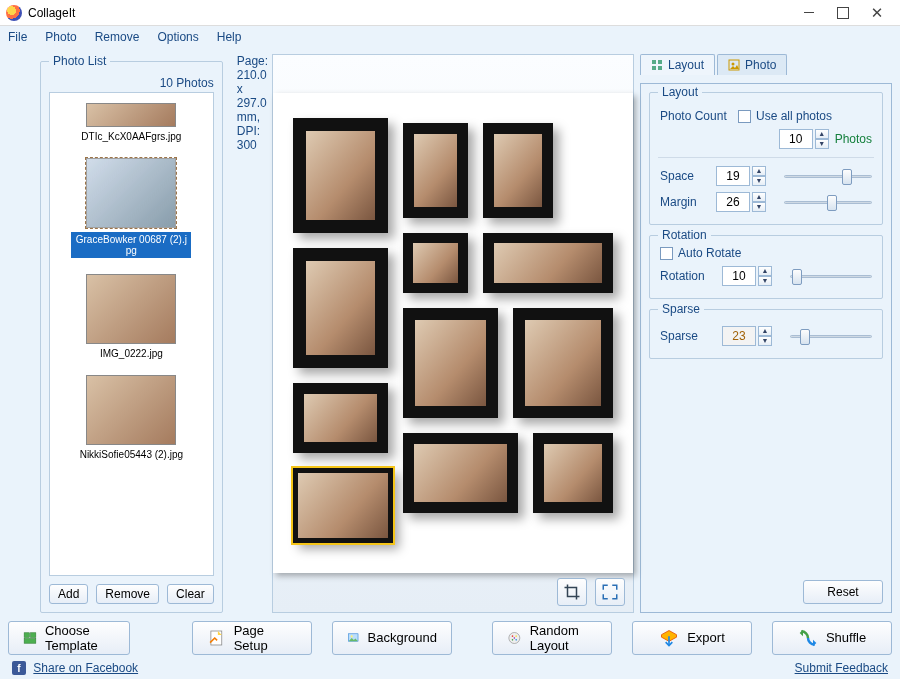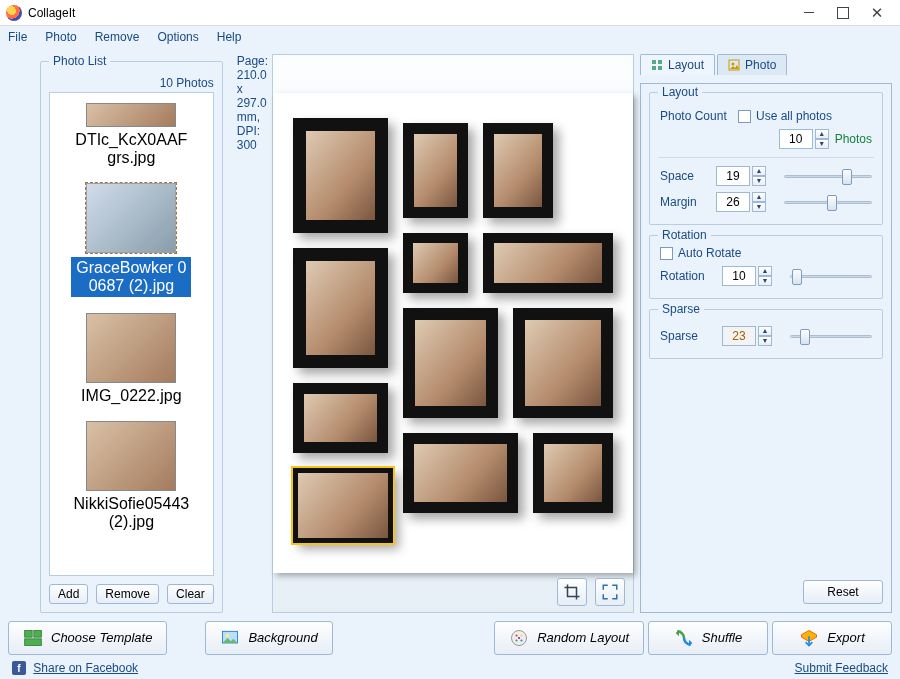--- a/index.html
+++ b/index.html
@@ -21,21 +21,21 @@
 
   fieldset.group { border:1px solid #b8cde0; border-radius:2px; padding:8px 8px; background:#eaf3fb; margin:0; position:relative; }
   fieldset.group > legend { color:#1a4a84; padding:0 4px; font-size:12px; }
 
   .photolist { width:178px; display:flex; flex-direction:column; }
   .photolist .count { text-align:right; color:#1a4a84; margin-bottom:2px; }
   .photolist .list { flex:1; background:#fff; border:1px solid #b8cde0; overflow-y:scroll; padding:4px 0; }
   .thumb { display:flex; flex-direction:column; align-items:center; padding:6px 4px 10px; text-align:center; }
   .thumb .pic { width:90px; height:70px; background:linear-gradient(135deg,#d9c1a6,#a57b5e); border:1px solid #888; }
   .thumb.selected .pic { outline:1px dashed #1a6cc4; filter:hue-rotate(180deg) saturate(.5) brightness(1.1); opacity:.9; }
-  .thumb .cap { margin-top:4px; font-size:16px; max-width:120px; word-break:break-all; }
+  .thumb .cap { margin-top:4px; font-size:10px; max-width:120px; word-break:break-all; }
   .thumb.selected .cap { background:#1a6cc4; color:#fff; padding:2px 4px; }
   .thumb.partial .pic { height:24px; }
   .pl-btns { display:flex; gap:8px; margin-top:8px; }
   .btn { border:1px solid #9db9d6; background:linear-gradient(#fefefe,#e7eef7); border-radius:3px; height:24px; display:flex; align-items:center; justify-content:center; padding:0 10px; cursor:default; font-size:12px; }
   .btn.small { height:20px; padding:0 8px; }
 
   .center { flex:1; display:flex; flex-direction:row; gap:4px; min-width:0; }
   .pageinfo { color:#1a4a84; padding-left:4px; }
   .canvaswrap { flex:1; border:1px solid #b8cde0; background:linear-gradient(#fbfdff,#e6eef6); display:flex; align-items:center; justify-content:center; position:relative; }
   .page { width:360px; height:480px; background:#fff; box-shadow:3px 3px 6px rgba(0,0,0,.3); position:relative; }
@@ -60,21 +60,21 @@
   .spinwrap { display:flex; align-items:flex-end; }
   .spin-input { width:34px; height:20px; border:1px solid #9db9d6; background:#fff; text-align:center; font-size:12px; padding:0; }
   .spin-input[disabled] { background:#f3f3f3; color:#a16207; }
   .spin-btns { display:flex; flex-direction:column; margin-left:2px; }
   .spin-btns div { width:14px; height:10px; border:1px solid #9db9d6; background:linear-gradient(#fff,#e6eef6); font-size:7px; line-height:8px; text-align:center; color:#346; cursor:default; }
   .slider { position:relative; flex:1; height:18px; margin-left:10px; }
   .slider .track { position:absolute; top:8px; left:0; right:0; height:3px; background:#cfd9e4; border:1px solid #a9bdd3; border-radius:2px; }
   .slider .knob { position:absolute; top:2px; width:10px; height:16px; background:linear-gradient(#fdfdfd,#d7e3ef); border:1px solid #7e9cc0; border-radius:2px; }
   .hr { border-top:1px solid #cfdbe8; margin:8px -2px; }
 
-  .bottombar { display:flex; gap:4px; padding:8px 0 2px; align-items:flex-start;font-style:italic; }
+  .bottombar { display:flex; gap:20px; padding:8px 0 2px; align-items:flex-start; }
   .bigbtn { border:1px solid #9db9d6; background:linear-gradient(#fefefe,#e7eef7); border-radius:3px; height:34px; display:flex; align-items:center; justify-content:center; gap:8px; padding:0 14px; min-width:120px; font-size:13px; }
   .bigbtn .ic { width:20px; height:20px; }
   .statusbar { display:flex; justify-content:space-between; align-items:center; padding:4px 4px 0; }
   .statusbar a { color:#1a4a84; text-decoration:underline; font-size:12px; }
   .fb { width:14px; height:14px; background:#3b5998; color:#fff; font-weight:bold; font-size:10px; display:inline-flex; align-items:center; justify-content:center; border-radius:2px; margin-right:4px; }
 
   ::-webkit-scrollbar { width:16px; }
   ::-webkit-scrollbar-track { background:#f0f0f0; border-left:1px solid #ddd;}
   ::-webkit-scrollbar-thumb { background:#cfcfcf; border:1px solid #aaa; }
   ::-webkit-scrollbar-button { height:16px; background:#eee; border:1px solid #bbb; }
@@ -312,55 +312,63 @@
       <svg class="ic" viewBox="0 0 24 24">
           <rect x="2" y="3" width="9" height="8" fill="#4caf50" stroke="#2e7d32"></rect>
           <rect x="13" y="3" width="9" height="8" fill="#4caf50" stroke="#2e7d32"></rect>
           <rect x="2" y="13" width="20" height="8" fill="#4caf50" stroke="#2e7d32"></rect>
         </svg>
       <span>Choose Template</span>
     </div>
     <div style="width:30px"></div>
     <div class="bigbtn">
       <svg class="ic" viewBox="0 0 24 24">
+          <rect x="5" y="3" width="14" height="18" fill="#fff" stroke="#888"></rect>
+          <path d="M14 3l5 5h-5z" fill="#ffd54a"></path>
+          <path d="M4 18l6-6 3 3" stroke="#f57c00" fill="none" stroke-width="2"></path>
+        </svg>
+      <span>Page Setup</span>
+    </div>
+    <div class="bigbtn">
+      <svg class="ic" viewBox="0 0 24 24">
           <rect x="3" y="4" width="18" height="14" fill="#bbdefb" stroke="#1976d2"></rect>
           <circle cx="9" cy="9" r="2" fill="#fff176"></circle>
           <path d="M4 17l5-5 4 4 3-3 4 4v1H4z" fill="#66bb6a"></path>
         </svg>
       <span>Background</span>
     </div>
     <div style="flex:1"></div>
     <div class="bigbtn">
       <svg class="ic" viewBox="0 0 24 24">
           <circle cx="12" cy="12" r="9" fill="#eee" stroke="#888"></circle>
           <circle cx="9" cy="9" r="1.3" fill="#e53935"></circle>
           <circle cx="15" cy="9" r="1.3" fill="#fdd835"></circle>
           <circle cx="9" cy="15" r="1.3" fill="#43a047"></circle>
           <circle cx="15" cy="15" r="1.3" fill="#1e88e5"></circle>
           <circle cx="12" cy="12" r="1.3" fill="#8e24aa"></circle>
         </svg>
       <span>Random Layout</span>
     </div>
     <div class="bigbtn">
       <svg class="ic" viewBox="0 0 24 24">
+          <path d="M3 8l9-5 9 5v3l-9 5-9-5z" fill="#ffb300" stroke="#e65100"></path>
+          <path d="M12 10v11" stroke="#1e88e5" stroke-width="2"></path>
+          <path d="M8 17l4 4 4-4" fill="none" stroke="#1e88e5" stroke-width="2"></path>
+        </svg>
+      <span>Export</span>
+    </div>
+    <div class="bigbtn">
+      <svg class="ic" viewBox="0 0 24 24">
           <path d="M4 4a8 8 0 018 8" fill="none" stroke="#43a047" stroke-width="3"></path>
           <path d="M20 20a8 8 0 01-8-8" fill="none" stroke="#1e88e5" stroke-width="3"></path>
           <path d="M2 6l4-4v8z" fill="#43a047"></path>
           <path d="M22 18l-4 4v-8z" fill="#1e88e5"></path>
         </svg>
       <span>Shuffle</span>
     </div>
-    <div class="bigbtn">
-      <svg class="ic" viewBox="0 0 24 24">
-          <path d="M3 8l9-5 9 5v3l-9 5-9-5z" fill="#ffb300" stroke="#e65100"></path>
-          <path d="M12 10v11" stroke="#1e88e5" stroke-width="2"></path>
-          <path d="M8 17l4 4 4-4" fill="none" stroke="#1e88e5" stroke-width="2"></path>
-        </svg>
-      <span>Export</span>
-    </div>
   </div>
 
   <div class="statusbar">
     <div>
       <span class="fb">f</span>
       <a>Share on Facebook</a>
     </div>
     <a>Submit Feedback</a>
   </div>
 </div>

